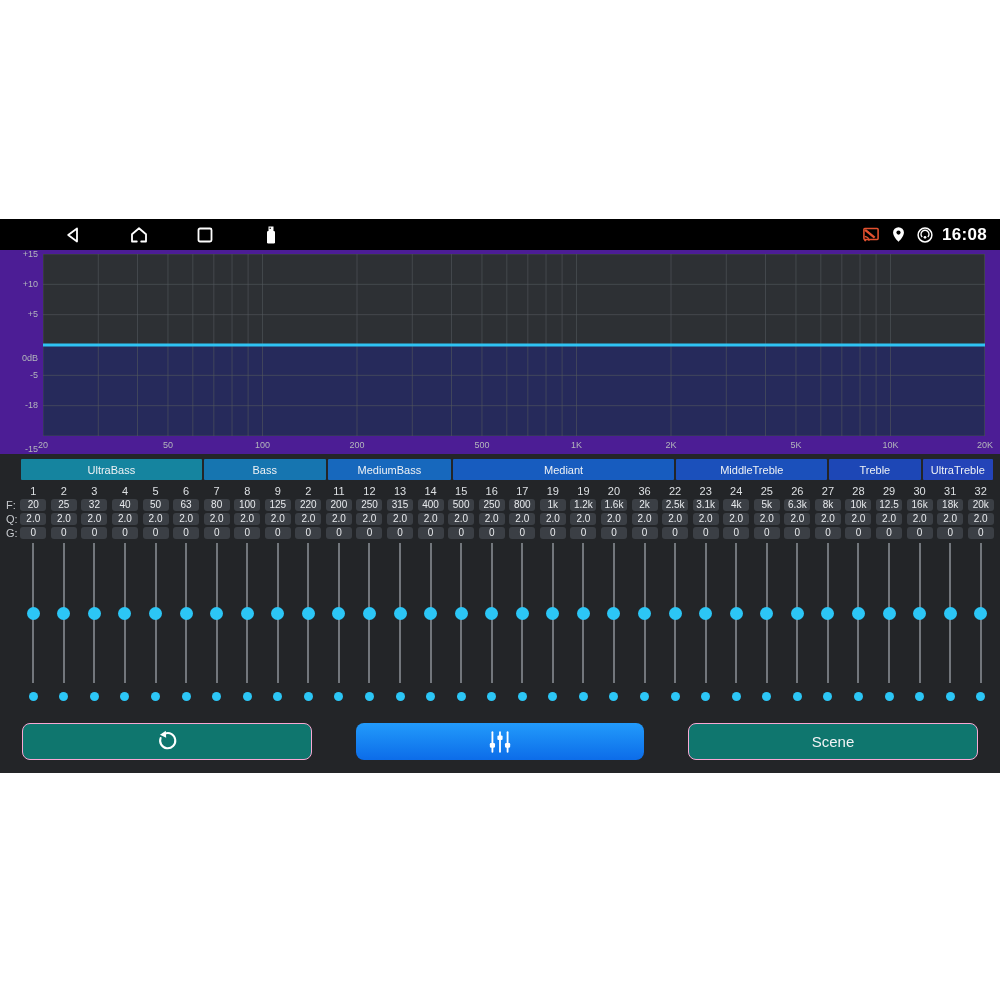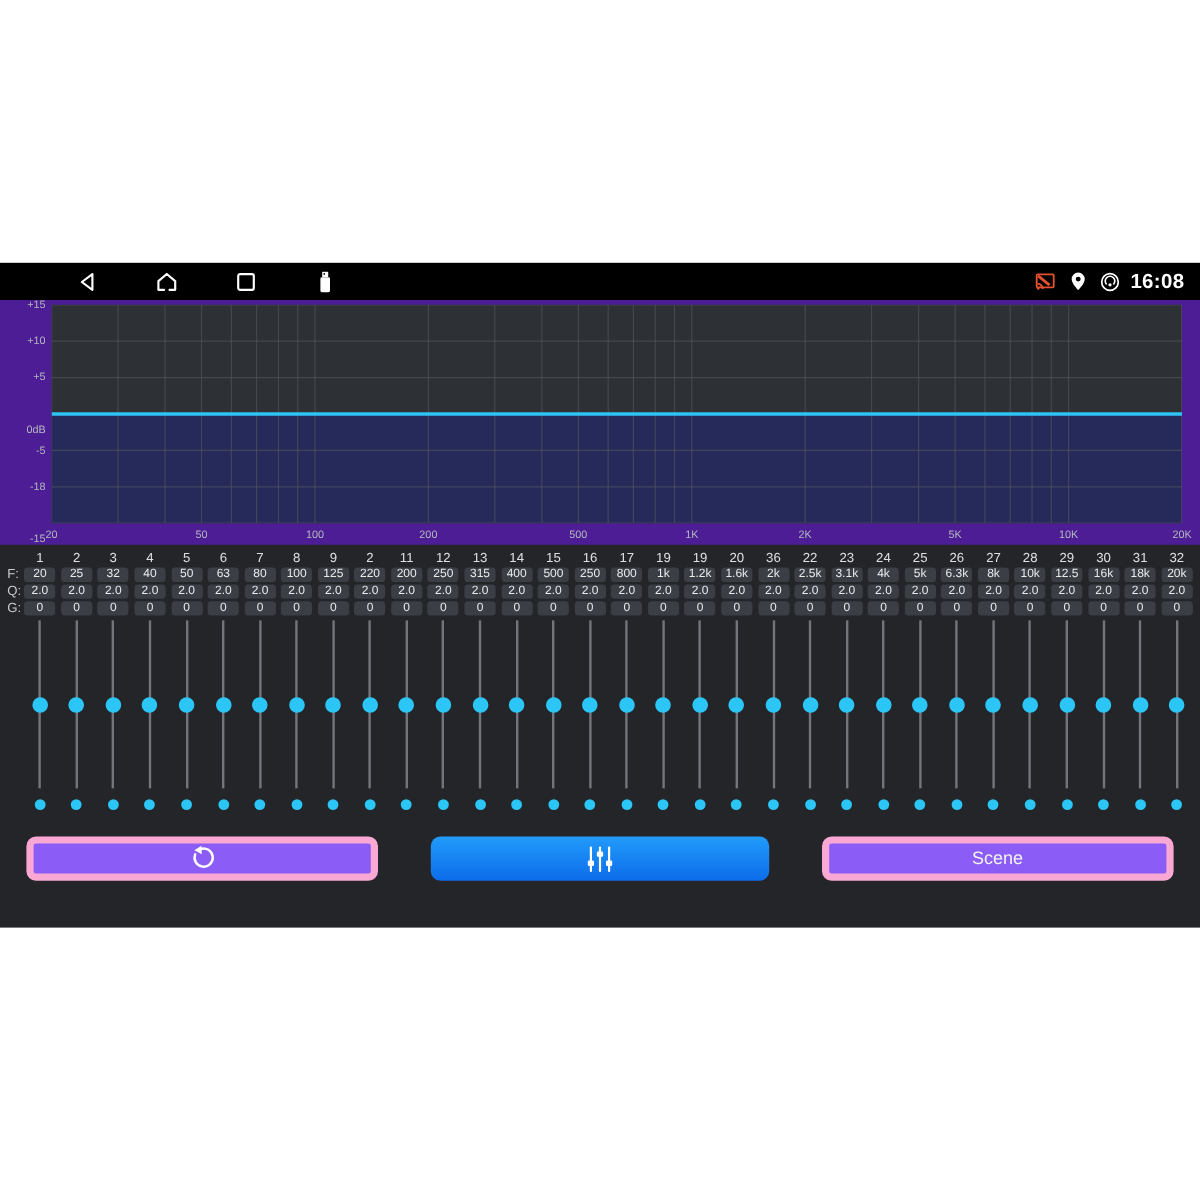--- a/index.html
+++ b/index.html
@@ -41,21 +41,21 @@
   .sliders{margin-top:3px;height:140px;}
   .slide-cell{position:relative;height:140px;}
   .track{position:absolute;left:50%;top:0;bottom:0;width:2px;margin-left:-1px;background:#72767c;}
   .knob{position:absolute;left:50%;top:50%;width:13px;height:13px;margin:-6.5px 0 0 -6.5px;
         border-radius:50%;background:#2cc6f6;}
   .dots{margin-top:8px;height:10px;}
   .dot{width:9px;height:9px;border-radius:50%;background:#2cc6f6;}
   
   .btnrow{display:flex;gap:44px;padding:22px 22px 0 22px;}
   .btn{flex:1;height:37px;border-radius:8px;display:flex;align-items:center;justify-content:center;
-       border:6px solid #f9a8d4;background:#8b5cf6;color:#f2f3f5;font-size:15px;
+       border:1px solid #f9a8d4;background:#0f766e;color:#f2f3f5;font-size:15px;
        font-family:"Liberation Sans",sans-serif;cursor:pointer;padding:0;}
   .btn.primary{border:none;background:linear-gradient(180deg,#229bfb 0%,#0c6ce9 100%);}
   .white-bottom{position:absolute;left:0;right:0;bottom:0;top:780px;background:#ffffff;}
 </style>
 </head>
 <body>
 
 <div class="screen">
   <div class="white-top"></div>
 
@@ -171,20 +171,43 @@
           <span class="xlab" style="left: 33.3333%;">200</span>
           <span class="xlab" style="left: 46.598%;">500</span>
           <span class="xlab" style="left: 56.6323%;">1K</span>
           <span class="xlab" style="left: 66.6667%;">2K</span>
           <span class="xlab" style="left: 79.9313%;">5K</span>
           <span class="xlab" style="left: 89.9657%;">10K</span>
           <span class="xlab" style="left: 100%;">20K</span>
         </div>
     </div>
 
+    <div class="bands" id="bands">
+        <div class="band" style="flex-grow: 182; flex-basis: 0px; background: rgb(21, 132, 159);">
+          <span>UltraBass</span>
+        </div>
+        <div class="band" style="flex-grow: 123; flex-basis: 0px; background: rgb(22, 117, 176);">
+          <span>Bass</span>
+        </div>
+        <div class="band" style="flex-grow: 124; flex-basis: 0px; background: rgb(23, 104, 189);">
+          <span>MediumBass</span>
+        </div>
+        <div class="band" style="flex-grow: 223; flex-basis: 0px; background: rgb(23, 92, 191);">
+          <span>Mediant</span>
+        </div>
+        <div class="band" style="flex-grow: 152; flex-basis: 0px; background: rgb(27, 80, 187);">
+          <span>MiddleTreble</span>
+        </div>
+        <div class="band" style="flex-grow: 92; flex-basis: 0px; background: rgb(29, 71, 182);">
+          <span>Treble</span>
+        </div>
+        <div class="band" style="flex-grow: 71; flex-basis: 0px; background: rgb(36, 68, 184);">
+          <span>UltraTreble</span>
+        </div>
+      </div>
 
     <div class="grid g-plain nums" id="nums">
         <div class="cell num">1</div>
         <div class="cell num">2</div>
         <div class="cell num">3</div>
         <div class="cell num">4</div>
         <div class="cell num">5</div>
         <div class="cell num">6</div>
         <div class="cell num">7</div>
         <div class="cell num">8</div>

